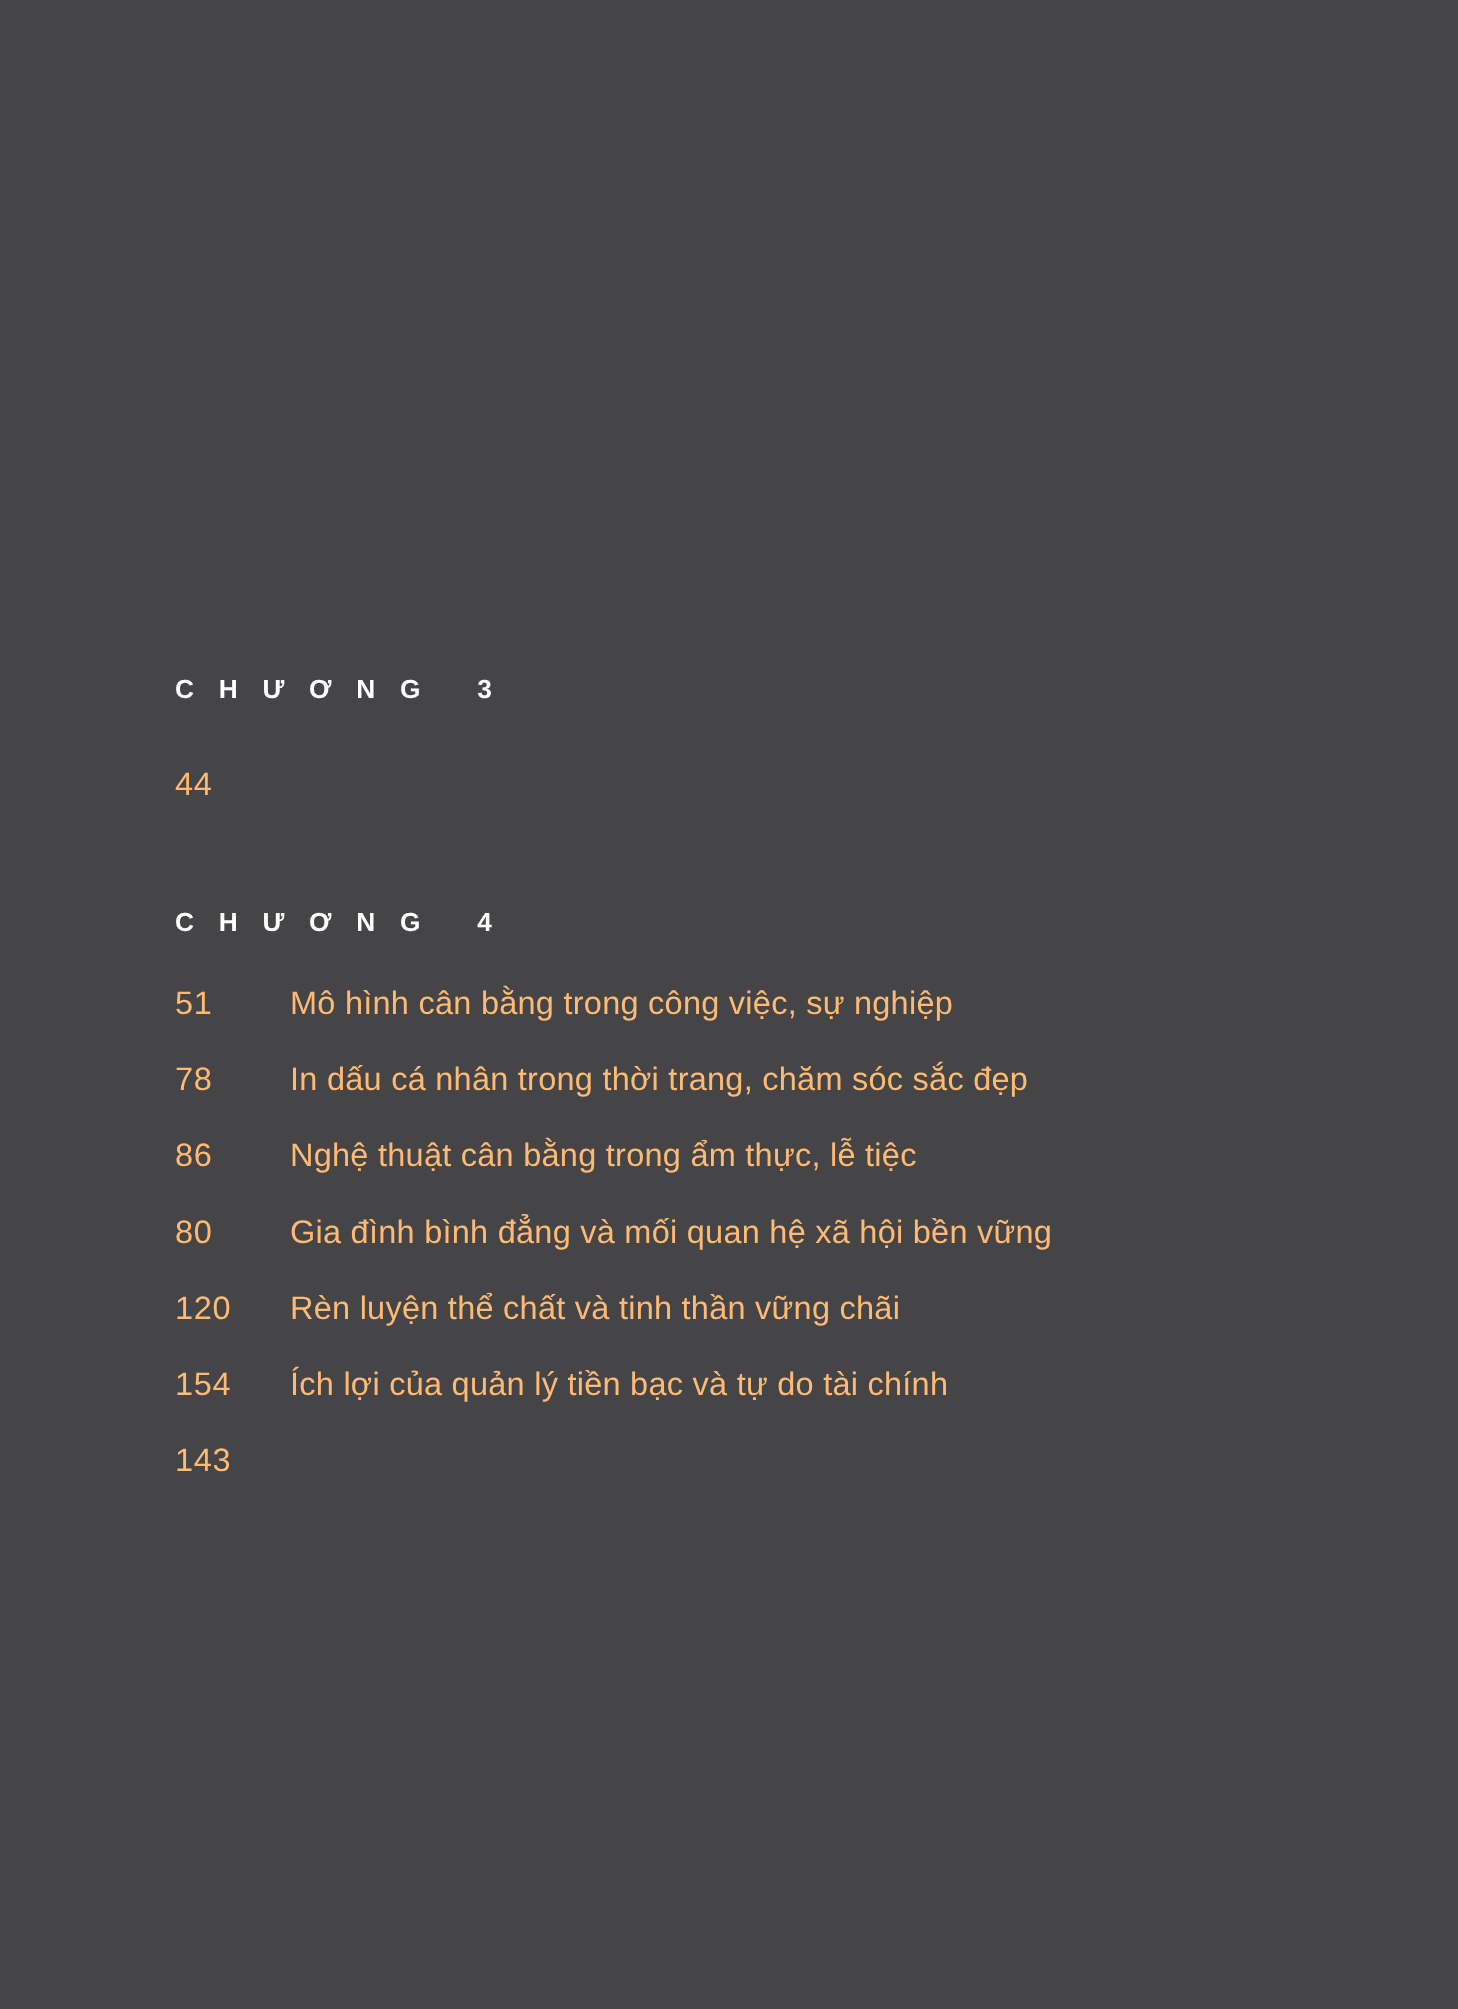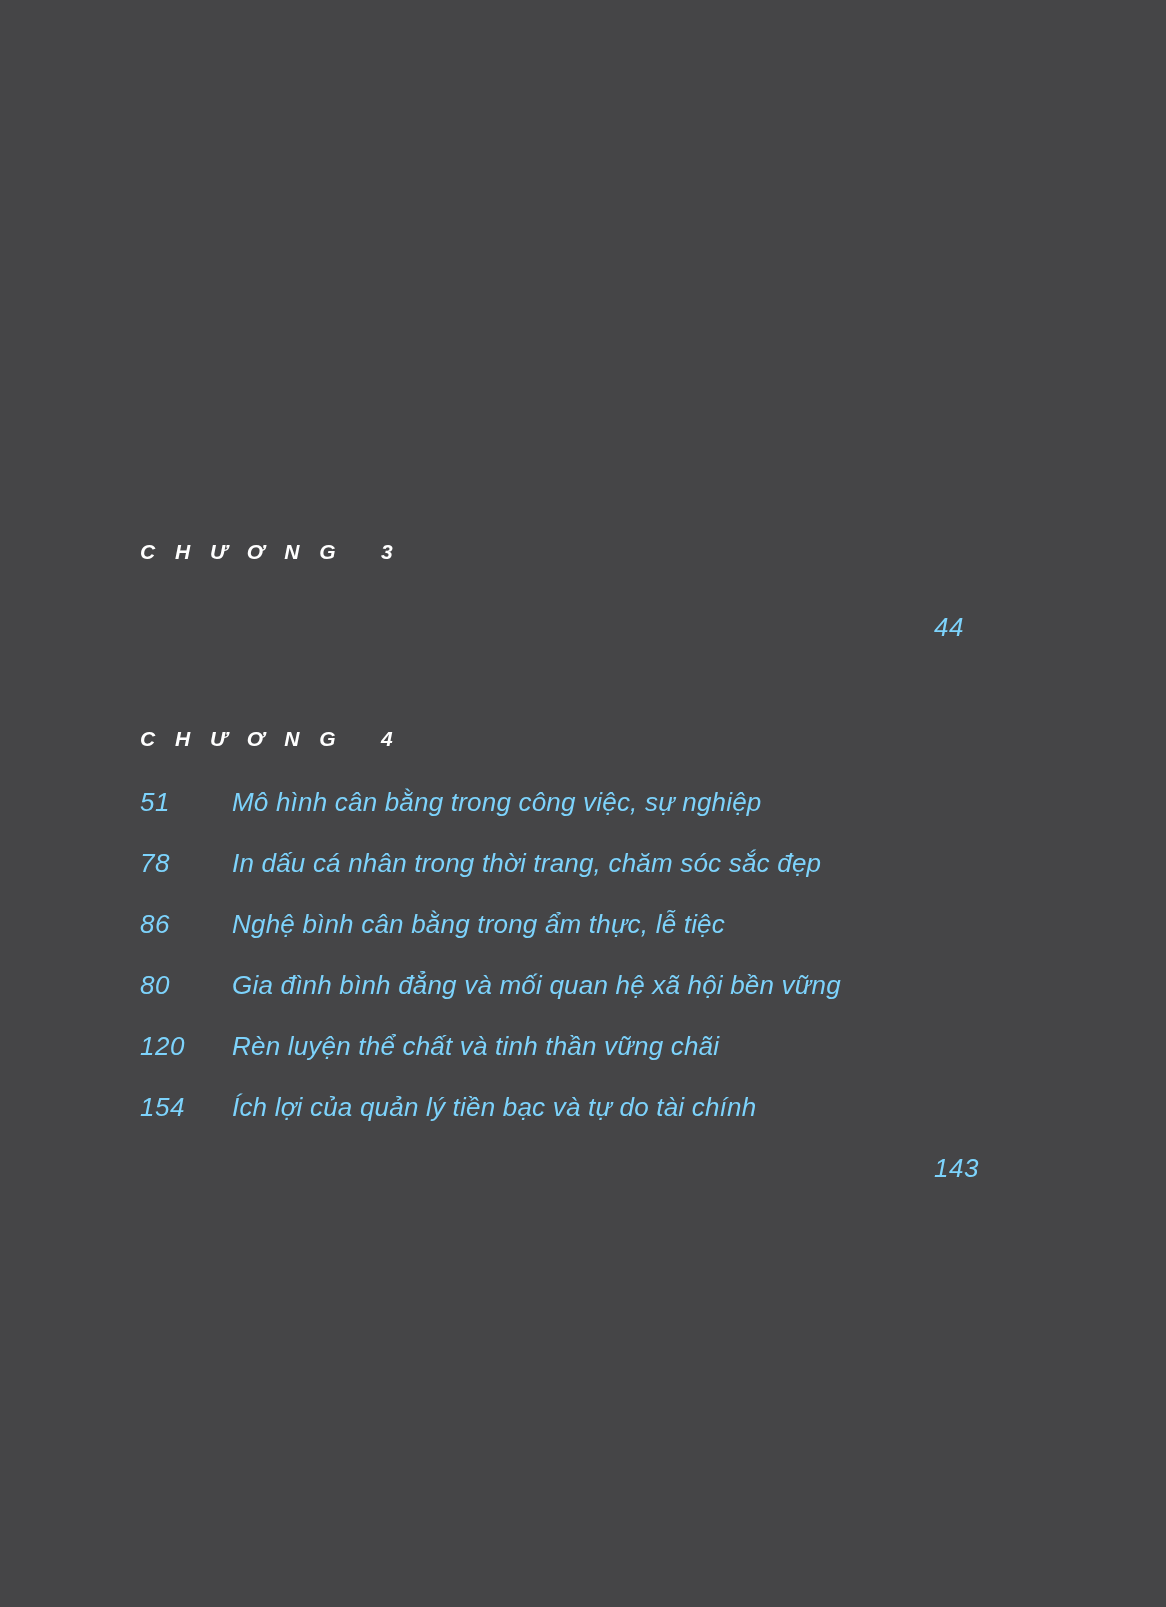--- a/index.html
+++ b/index.html
@@ -22,41 +22,39 @@
     padding: 0 140px;
   }
   .toc {
     position: absolute;
     top: 540px;
     left: 140px;
     right: 140px;
   }
   .chapter-block {
     margin-bottom: 84px;
-    font-style: italic;
   }
   .chapter-block:last-child {
     margin-bottom: 0;
   }
   .chapter-label {
     font-size: 21px;
     font-weight: bold;
     letter-spacing: 7px;
     color: #ffffff;
     margin-bottom: 48px;
     white-space: pre;
   }
   .entry {
     display: flex;
     align-items: baseline;
     margin-bottom: 30px;
     font-size: 26px;
     font-weight: 300;
-    color: #7dd3fc;
-    justify-content: flex-end;
+    color: #fdba74;
   }
   .entry:last-child {
     margin-bottom: 0;
   }
   .entry-page {
     width: 92px;
     flex: 0 0 92px;
     font-size: 26px;
     letter-spacing: 0.5px;
   }
@@ -91,21 +89,21 @@
         <span class="entry-title">Mô hình cân bằng trong công việc, sự nghiệp</span>
       </div>
 
       <div class="entry">
         <span class="entry-page">78</span>
         <span class="entry-title">In dấu cá nhân trong thời trang, chăm sóc sắc đẹp</span>
       </div>
 
       <div class="entry">
         <span class="entry-page">86</span>
-        <span class="entry-title">Nghệ bình cân bằng trong ẩm thực, lễ tiệc</span>
+        <span class="entry-title">Nghệ thuật cân bằng trong ẩm thực, lễ tiệc</span>
       </div>
 
       <div class="entry">
         <span class="entry-page">80</span>
         <span class="entry-title">Gia đình bình đẳng và mối quan hệ xã hội bền vững</span>
       </div>
 
       <div class="entry">
         <span class="entry-page">120</span>
         <span class="entry-title">Rèn luyện thể chất và tinh thần vững chãi</span>

